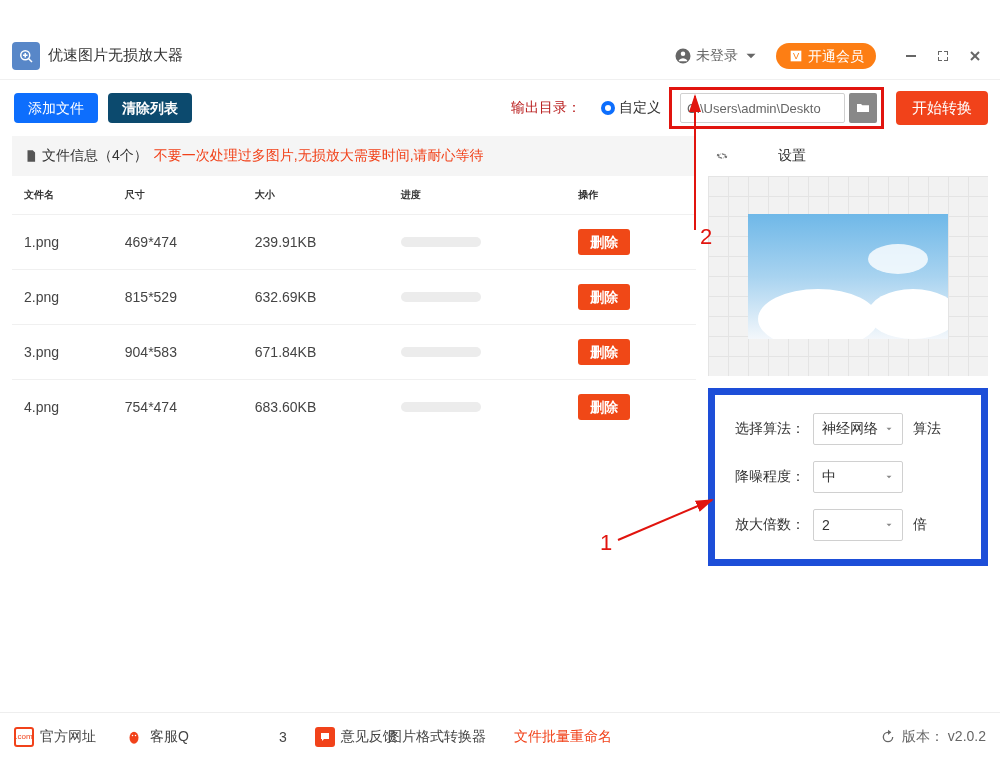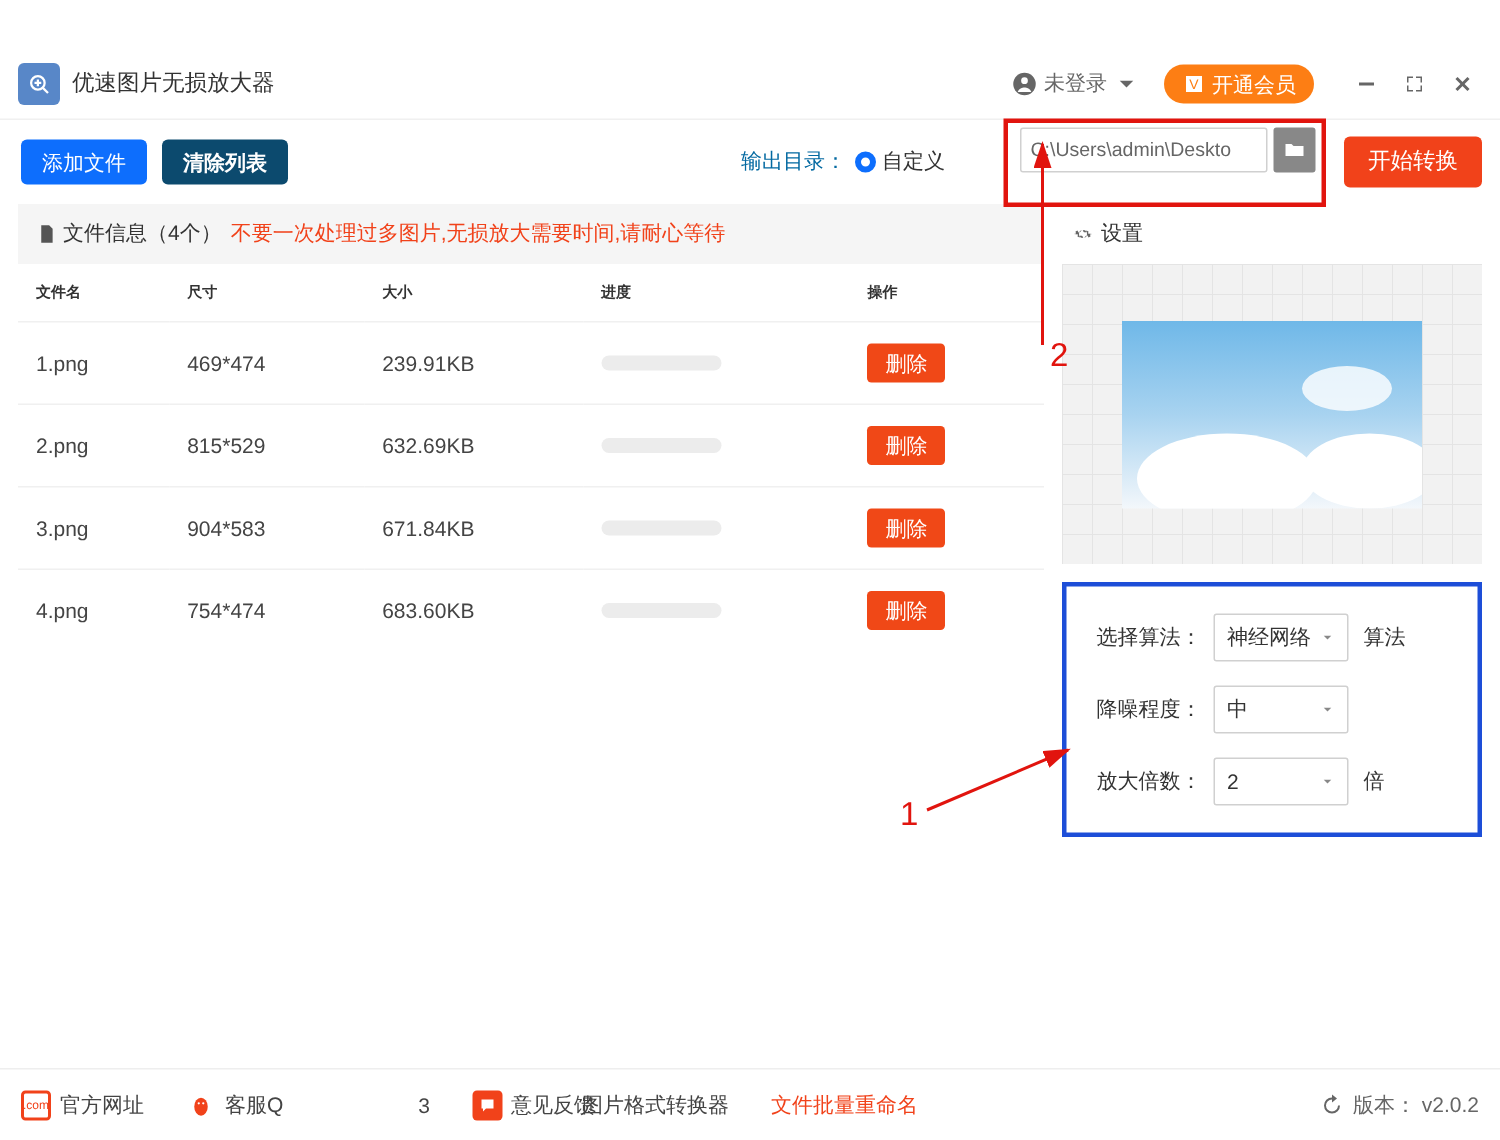--- a/index.html
+++ b/index.html
@@ -16,52 +16,52 @@
   .chev-down { width:10px; height:10px; fill:#888; margin-left:4px;}
   .vip-pill { background:#fd7e14; color:#fff; border-radius:14px; height:26px; line-height:26px; padding:0 12px; display:flex; align-items:center; margin-right:16px;}
   .vip-pill svg { width:16px; height:16px; fill:#fff; margin-right:4px;}
   .win-btn { width:26px; height:26px; display:flex; align-items:center; justify-content:center; color:#666; margin-left:6px;}
 
   
   .toolbar { height:56px; display:flex; align-items:center; padding:0 12px 0 14px; position:relative;}
   .btn-primary { background:#0d6efd; color:#fff; border-radius:4px; height:30px; line-height:30px; padding:0 14px; margin-right:10px;}
   .btn-warn { background:#0c4a6e; color:#fff; border-radius:4px; height:30px; line-height:30px; padding:0 14px;font-weight:bold;}
   .toolbar-spacer { flex:1; }
-  .outdir-label { color:#0369a1; margin-right:6px;}
+  .outdir-label { color:#b91c1c; margin-right:20px;}
   .radio-dot { width:14px; height:14px; border-radius:50%; border:4px solid #0d6efd; background:#fff; display:inline-block; margin-right:4px; vertical-align:middle;}
   .outdir-opt { margin-right:8px; color:#333;}
   .outdir-input { width:165px; height:30px; border:1px solid #d0d0d0; border-radius:2px; padding:0 6px; color:#666; font-size:13px; font-family:inherit; }
   .folder-ic { width:28px; height:30px; background:#888; display:inline-flex; align-items:center; justify-content:center; border-radius:2px; margin-left:4px;}
   .folder-ic svg { width:16px; height:16px; fill:#fff;}
-  .out-box { border:3px solid #e1140e; padding:3px 4px 20px 8px; display:flex; align-items:center; margin-right:12px;margin-left:31px;}
+  .out-box { border:3px solid #e1140e; padding:3px 4px 3px 8px; display:flex; align-items:center; margin-right:12px;}
   .btn-start { background:#f1421a; color:#fff; height:34px; line-height:34px; padding:0 16px; border-radius:4px; font-size:15px;}
 
   
   .body-area { display:flex; padding:0 12px; height:600px;}
   .file-panel { flex:1; margin-right:12px; display:flex; flex-direction:column;}
   .file-info-bar { background:#f5f5f5; height:40px; display:flex; align-items:center; padding:0 12px; color:#333;}
   .file-info-bar .doc-ic { width:14px; height:14px; fill:#555; margin-right:4px;}
   .file-info-red { color:#f1421a; margin-left:6px;}
   table.file-table { width:100%; border-collapse:collapse; }
   .file-table th { text-align:left; font-weight:600; color:#333; padding:12px; font-size:10px; }
   .file-table td { padding:14px 12px; color:#444; border-top:1px solid #f0f0f0;}
   .progress-pad { width:80px; height:10px; background:#ececec; border-radius:5px;}
-  .del-btn { background:#f04817; color:#fff; height:26px; line-height:26px; padding:0 12px; border-radius:3px; display:inline-block;}
+  .del-btn { background:#f04817; color:#fff; height:26px; line-height:26px; padding:0 12px; border-radius:3px; display:inline-block;font-weight:bold;}
 
   .right-panel { width:280px; display:flex; flex-direction:column;}
-  .settings-head { height:40px; display:flex; align-items:center; padding:0 6px; color:#333; }
+  .settings-head { height:40px; display:flex; align-items:center; padding:0 6px; color:#333;gap:44px; }
   .settings-head svg { width:16px; height:16px; fill:#666; margin-right:4px;}
   .preview-box { height:200px; background-image:
       linear-gradient(#e4e4e4 1px, transparent 1px),
       linear-gradient(90deg,#e4e4e4 1px, transparent 1px);
     background-size:20px 20px; background-color:#f2f2f2; position:relative; display:flex; align-items:center; justify-content:center;}
   .preview-img { width:200px; height:125px; background:linear-gradient(to bottom,#6fb8e8 0%, #a8d3f0 50%, #f3f7fb 100%); position:relative; overflow:hidden;}
   .cloud { position:absolute; background:#fff; border-radius:50%; }
 
-  .ctrl-box { border:3px solid #1d4ed8; margin-top:12px; padding:18px 14px;}
+  .ctrl-box { border:7px solid #1d4ed8; margin-top:12px; padding:18px 14px;}
   .ctrl-row { display:flex; align-items:center; margin-bottom:16px;}
   .ctrl-row:last-child { margin-bottom:0; }
   .ctrl-label { width:76px; color:#333; text-align:right; margin-right:8px;}
   .select-box { width:90px; height:32px; border:1px solid #d0d0d0; border-radius:2px; display:flex; align-items:center; padding:0 8px; justify-content:space-between; color:#333;}
   .suffix-txt { margin-left:10px; color:#333;}
 
   
   .footer { position:absolute; bottom:0; left:0; right:0; height:48px; border-top:1px solid #eee; display:flex; align-items:center; padding:0 14px; color:#444;}
   .foot-item { display:flex; align-items:center; margin-right:28px;}
   .foot-item .ic { width:20px; height:20px; display:inline-flex; align-items:center; justify-content:center; margin-right:6px; border-radius:3px;}

